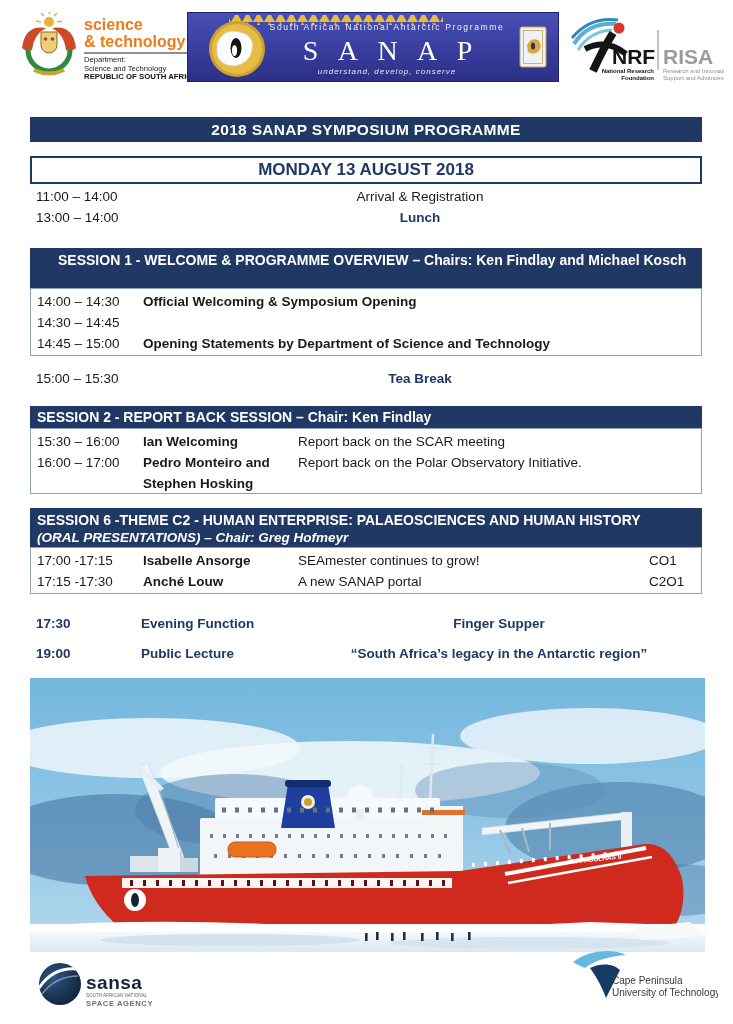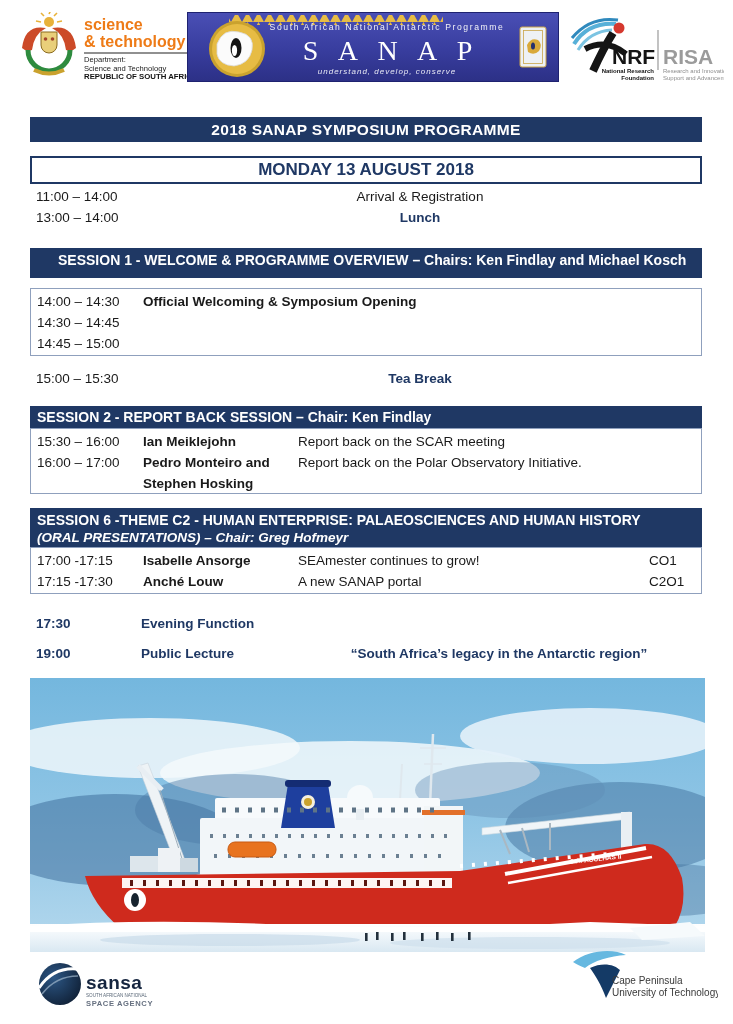--- a/index.html
+++ b/index.html
@@ -8,21 +8,21 @@
   .abs{position:absolute;}
 
   
   .navy-bar{background:#1f3864;color:#ffffff;font-weight:bold;box-sizing:border-box;}
   #title-bar{left:30px;top:117px;width:672px;height:25px;line-height:25px;
              text-align:center;font-size:15.5px;letter-spacing:.3px;}
   #monday-box{left:30px;top:156px;width:672px;height:28px;border:2px solid #1f3864;
               box-sizing:border-box;text-align:center;line-height:24px;color:#1f3864;
               font-weight:bold;font-size:17px;}
   .session-bar{left:30px;width:672px;padding:3px 7px 0 7px;font-size:14px;line-height:18px;}
-  #session1-bar{top:248px;height:30px;padding-left:28px;}
+  #session1-bar{top:248px;height:40px;padding-left:28px;}
   #session2-bar{top:406px;height:22px;padding-top:2px;}
   #session3-bar{top:508px;height:39px;}
   #session3-bar .line2{font-style:italic;font-size:13.5px;}
   .session-box{left:30px;width:672px;border:1px solid #8fa0bd;box-sizing:border-box;
                background:#fff;padding-top:2px;}
   #session1-box{top:288px;height:68px;}
   #session2-box{top:428px;height:66px;}
   #session3-box{top:547px;height:47px;}
 
   
@@ -146,33 +146,34 @@
   <div id="session1-box" class="abs session-box">
     <div class="sched-row">
       <span class="col-time">14:00 – 14:30</span>
       <span class="col-title-b">Official Welcoming &amp; Symposium Opening</span>
     </div>
     <div class="sched-row">
       <span class="col-time">14:30 – 14:45</span>
     </div>
     <div class="sched-row">
       <span class="col-time">14:45 – 15:00</span>
+      <span class="col-title-b">Opening Statements by Department of Science and Technology</span>
     </div>
   </div>
 
   <div id="tea-row" class="abs sched-row">
     <span class="col-time">15:00 – 15:30</span>
     <span class="col-rest navy-bold">Tea Break</span>
   </div>
 
   <div id="session2-bar" class="abs navy-bar session-bar">SESSION 2 - REPORT BACK SESSION – Chair: Ken Findlay</div>
   <div id="session2-box" class="abs session-box">
     <div class="sched-row">
       <span class="col-time">15:30 – 16:00</span>
-      <span class="col-speaker">Ian Meiklejohn</span>
+      <span class="col-speaker">Ian Welcoming</span>
       <span class="col-paper">Report back on the SCAR meeting</span>
     </div>
     <div class="sched-row">
       <span class="col-time">16:00 – 17:00</span>
       <span class="col-speaker">
         <span style="display:block">Pedro Monteiro and</span>
         <span style="display:block">Stephen Hosking</span>
       </span>
       <span class="col-paper">Report back on the Polar Observatory Initiative.</span>
     </div>
@@ -193,20 +194,21 @@
       <span class="col-time">17:15 -17:30</span>
       <span class="col-speaker">Anché Louw</span>
       <span class="col-paper">A new SANAP portal</span>
       <span class="col-code">C2O1</span>
     </div>
   </div>
 
   <div id="evening-0" class="abs sched-row evening-row">
     <span class="col-time">17:30</span>
     <span class="col-label">Evening Function</span>
+    <span class="col-detail">Finger Supper</span>
   </div>
   <div id="evening-1" class="abs sched-row evening-row">
     <span class="col-time">19:00</span>
     <span class="col-label">Public Lecture</span>
     <span class="col-detail">“South Africa’s legacy in the Antarctic region”</span>
   </div>
 
   <svg id="ship-photo" class="abs" viewBox="0 0 675 274">
     <defs>
       <linearGradient id="skyGrad" x1="0" y1="0" x2="0" y2="1">

